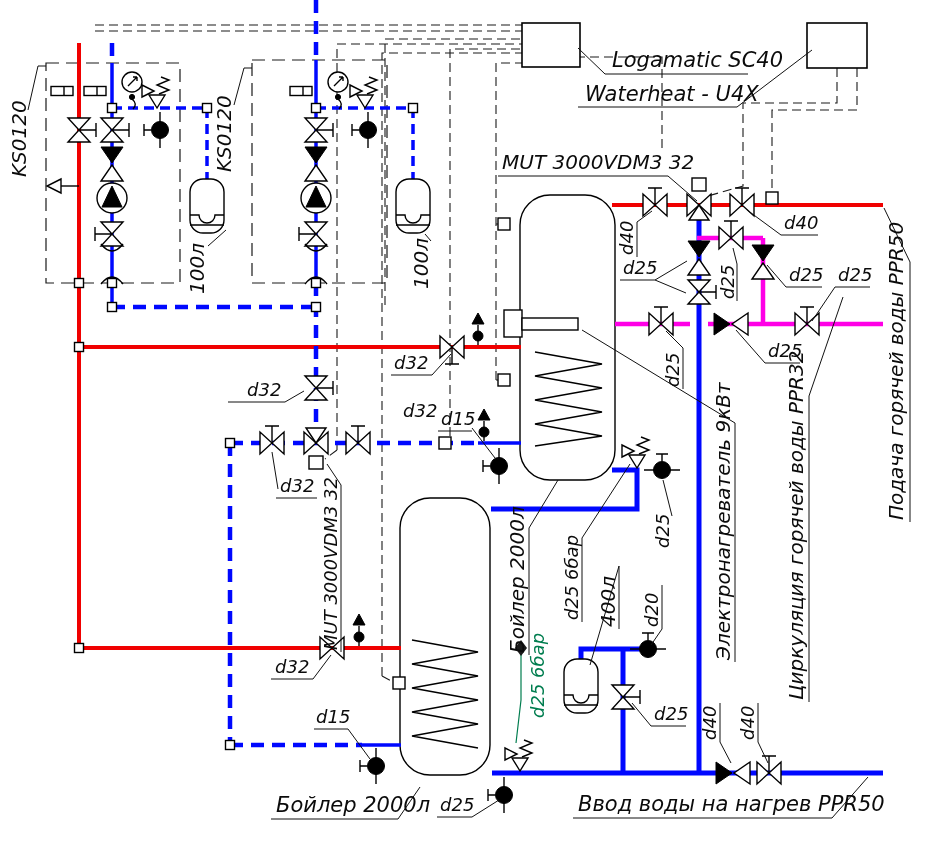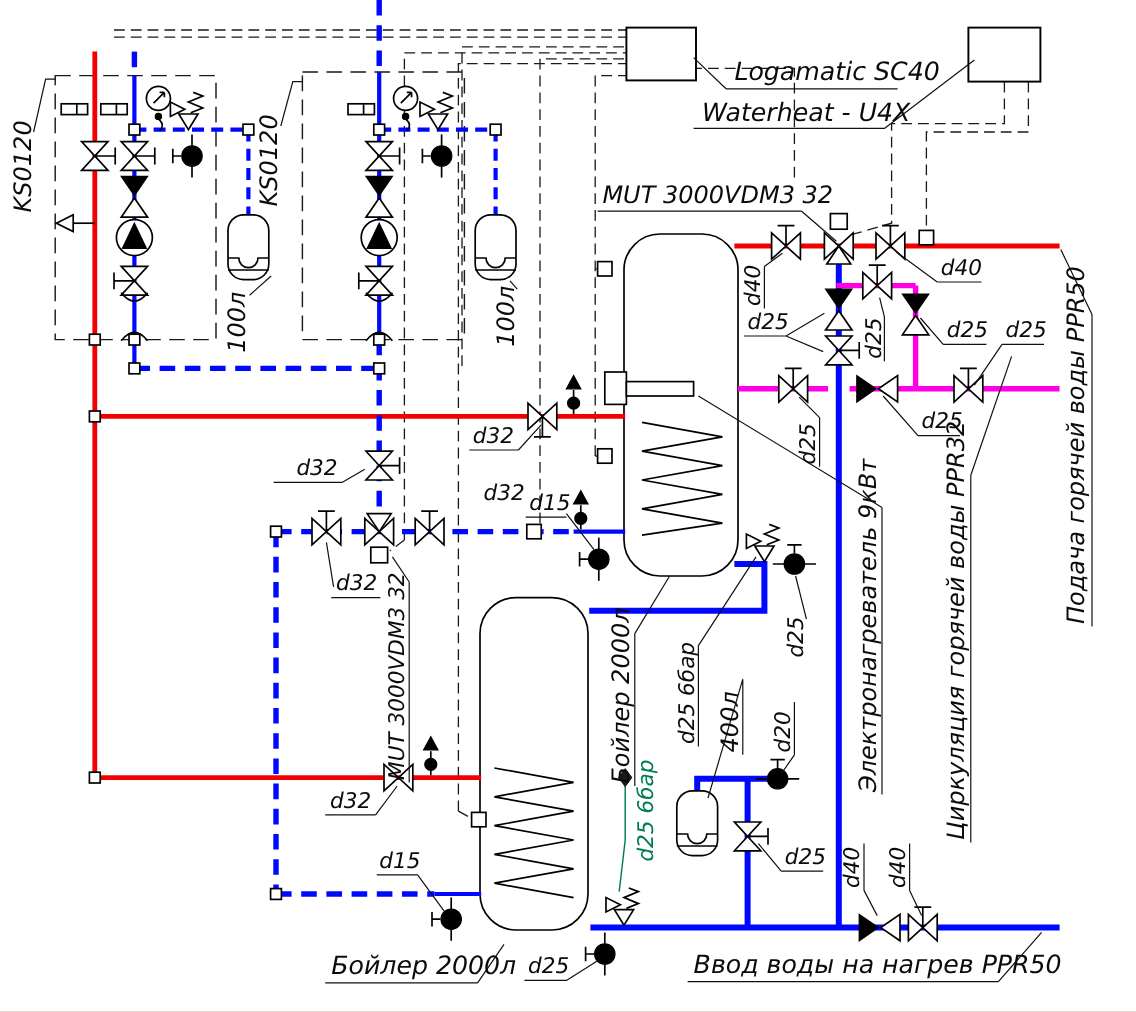--- a/index.html
+++ b/index.html
@@ -1,16 +1,16 @@
 <!DOCTYPE html>
 <html><head>
 <meta charset="utf-8">
 <style>
   html,body{margin:0;padding:0;background:#fff;}
-  #stage{width:947px;height:843px;position:relative;background:#a16207;overflow:hidden;}
+  #stage{width:947px;height:843px;position:relative;background:#be185d;overflow:hidden;}
   svg{display:block;}
   .lbl{font-family:"DejaVu Sans",sans-serif;font-style:italic;font-size:18px;fill:#0b0b0b;}
   .lbl-md{font-family:"DejaVu Sans",sans-serif;font-style:italic;font-size:20px;fill:#0b0b0b;}
   .lbl-lg{font-family:"DejaVu Sans",sans-serif;font-style:italic;font-size:21px;fill:#0b0b0b;}
   .lbl-grn{fill:#007d4f;}
   .wire{stroke:#1a1a1a;stroke-width:1.1;fill:none;stroke-dasharray:9 5;}
   .mbox{stroke:#1a1a1a;stroke-width:1.2;fill:none;stroke-dasharray:13 7;}
   .p-red{stroke:#f00000;stroke-width:4;fill:none;}
   .p-blue{stroke:#0008ff;stroke-width:5;fill:none;}
   .p-blue3{stroke:#0008ff;stroke-width:3.5;fill:none;}

